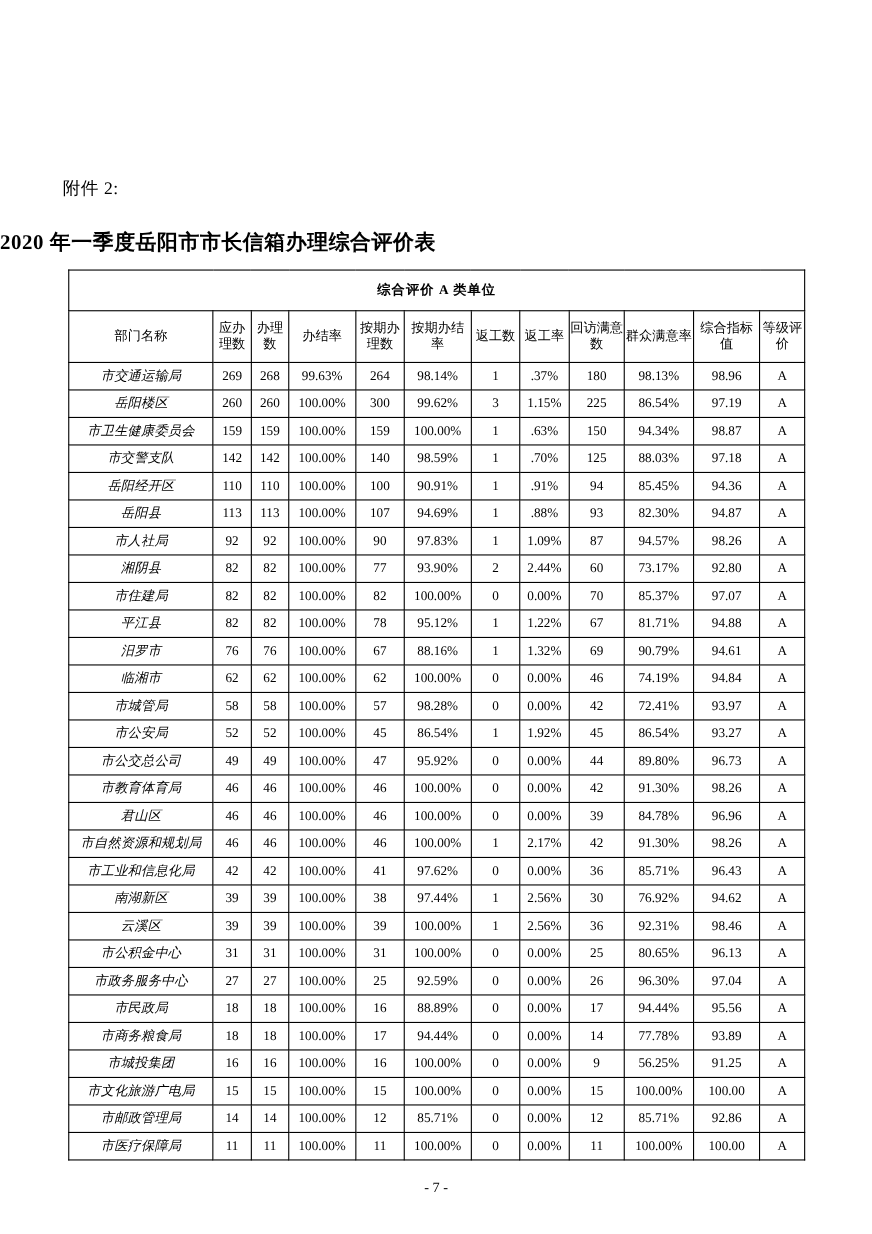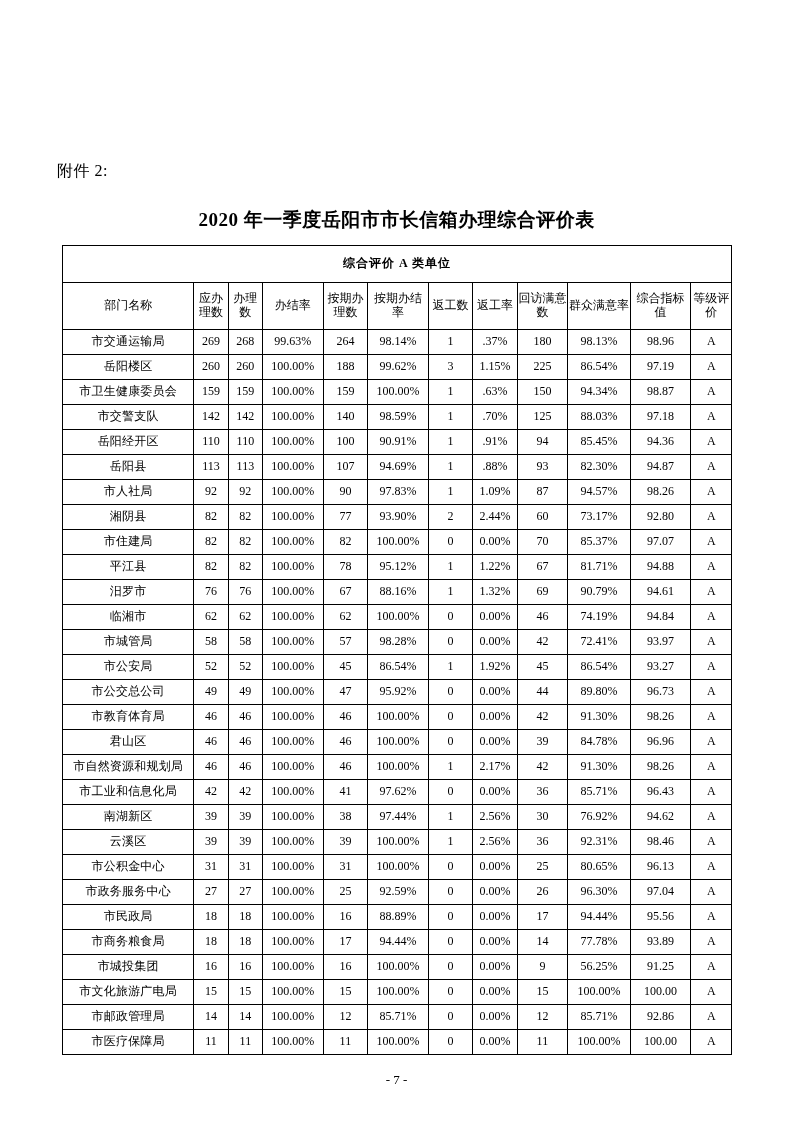--- a/index.html
+++ b/index.html
@@ -27,21 +27,21 @@
     left: 57px;
     top: 130px;
     font-size: 16px;
     letter-spacing: 0.5px;
   }
   .doc-title {
     position: absolute;
     left: 0;
     top: 176px;
     width: 793px;
-    text-align: center;
+    text-align: left;
     font-size: 19px;
     font-weight: bold;
     letter-spacing: 0.5px;
   }
   .table-wrap {
     position: absolute;
     left: 62px;
     top: 214px;
     width: 745px;
   }
@@ -68,20 +68,21 @@
   }
   thead td {
     font-weight: normal;
     height: 46px !important;
     font-size: 12px;
     line-height: 1.25;
   }
   td.dept {
     font-size: 12.5px;
     letter-spacing: 0.2px;
+    font-style: italic;
   }
   .pagenum {
     position: absolute;
     left: 0;
     top: 1041px;
     width: 793px;
     text-align: center;
     font-size: 13px;
   }
 </style>
@@ -142,21 +143,21 @@
             <td>180</td>
             <td>98.13%</td>
             <td>98.96</td>
             <td>A</td>
           </tr>
           <tr>
             <td class="dept">岳阳楼区</td>
             <td>260</td>
             <td>260</td>
             <td>100.00%</td>
-            <td>188</td>
+            <td>300</td>
             <td>99.62%</td>
             <td>3</td>
             <td>1.15%</td>
             <td>225</td>
             <td>86.54%</td>
             <td>97.19</td>
             <td>A</td>
           </tr>
           <tr>
             <td class="dept">市卫生健康委员会</td>

